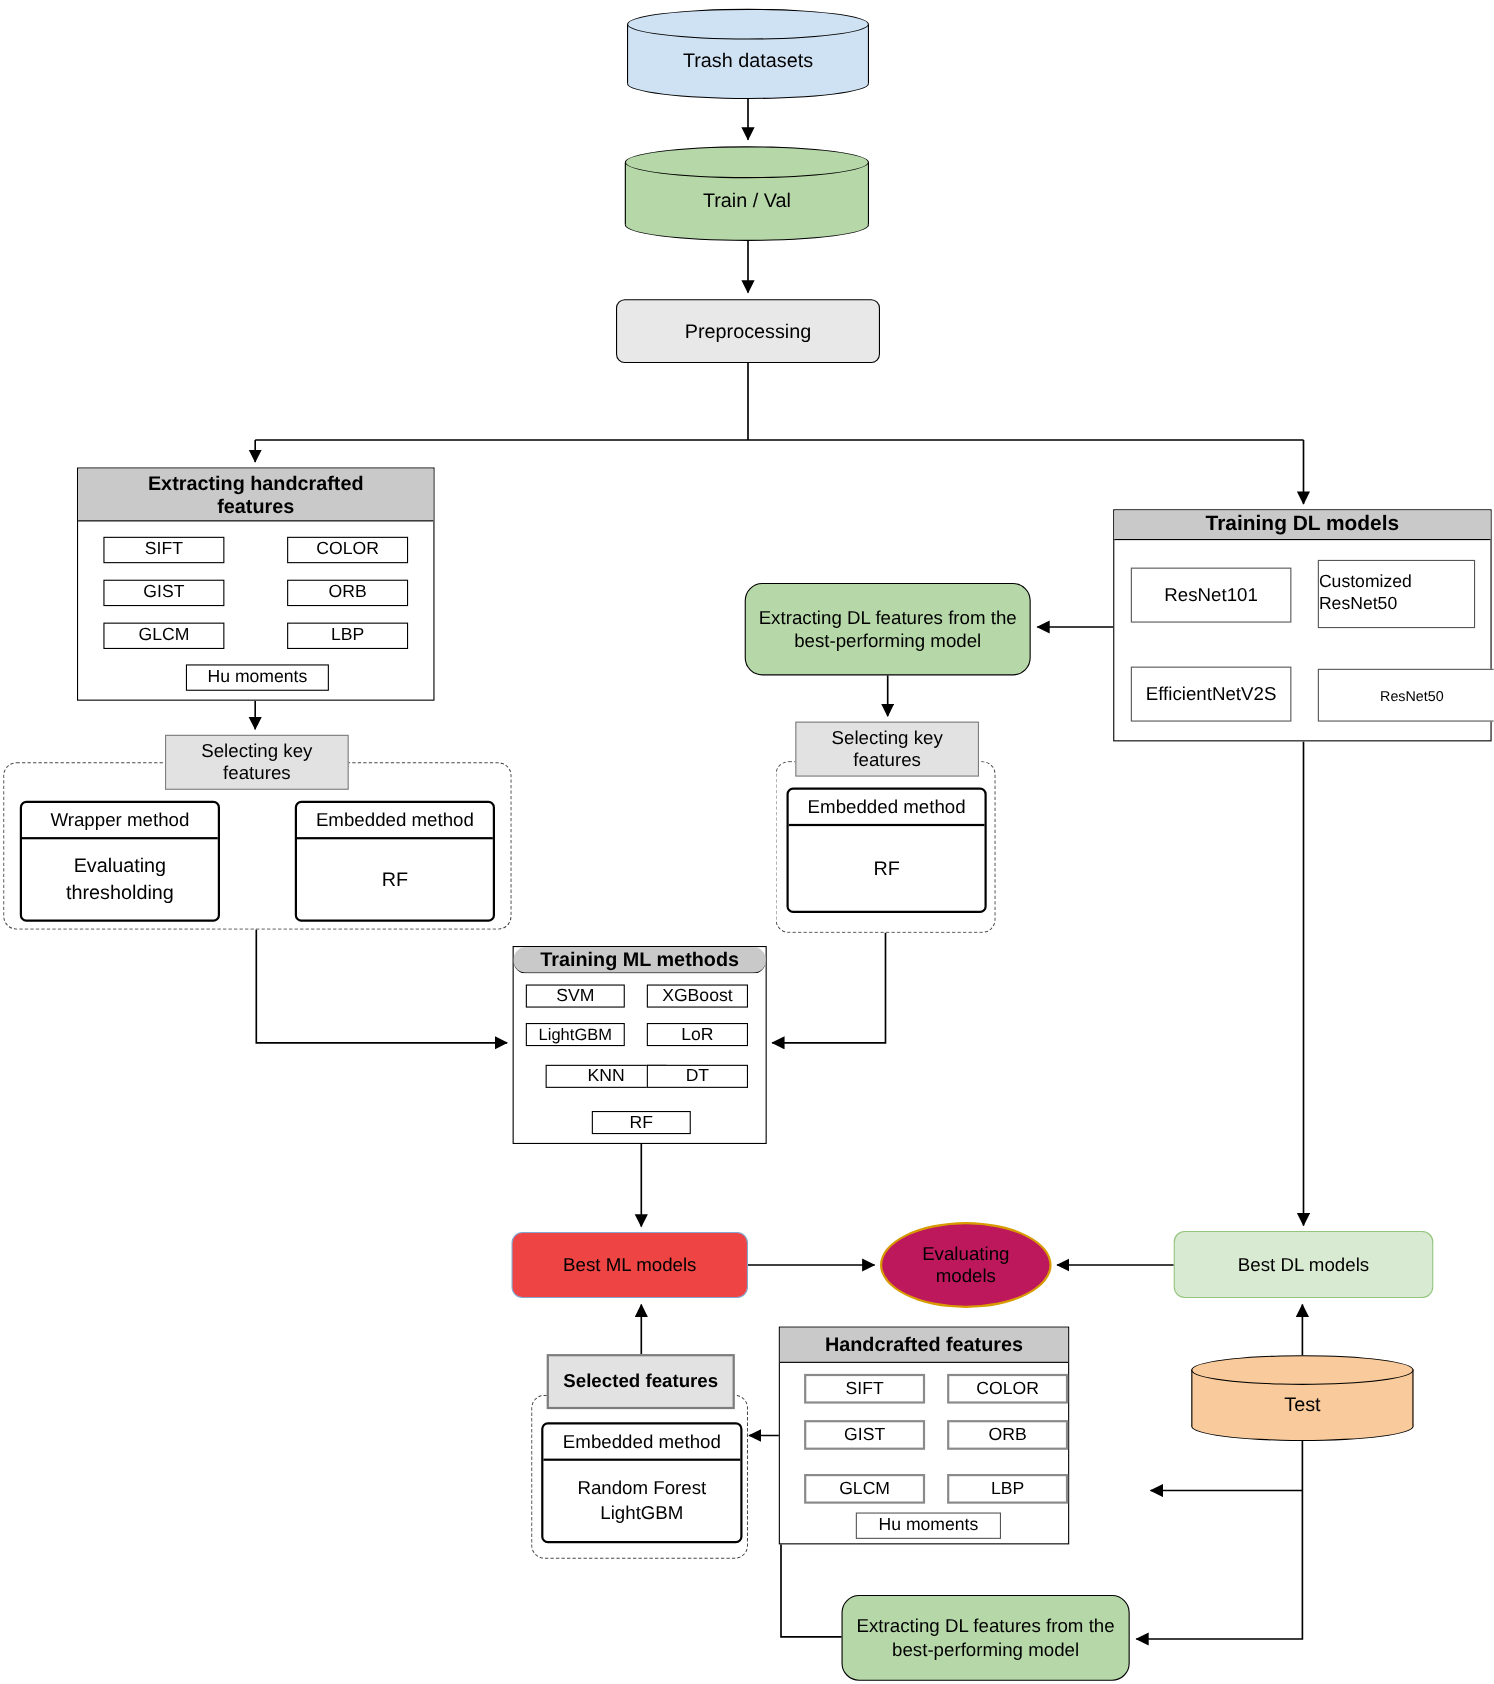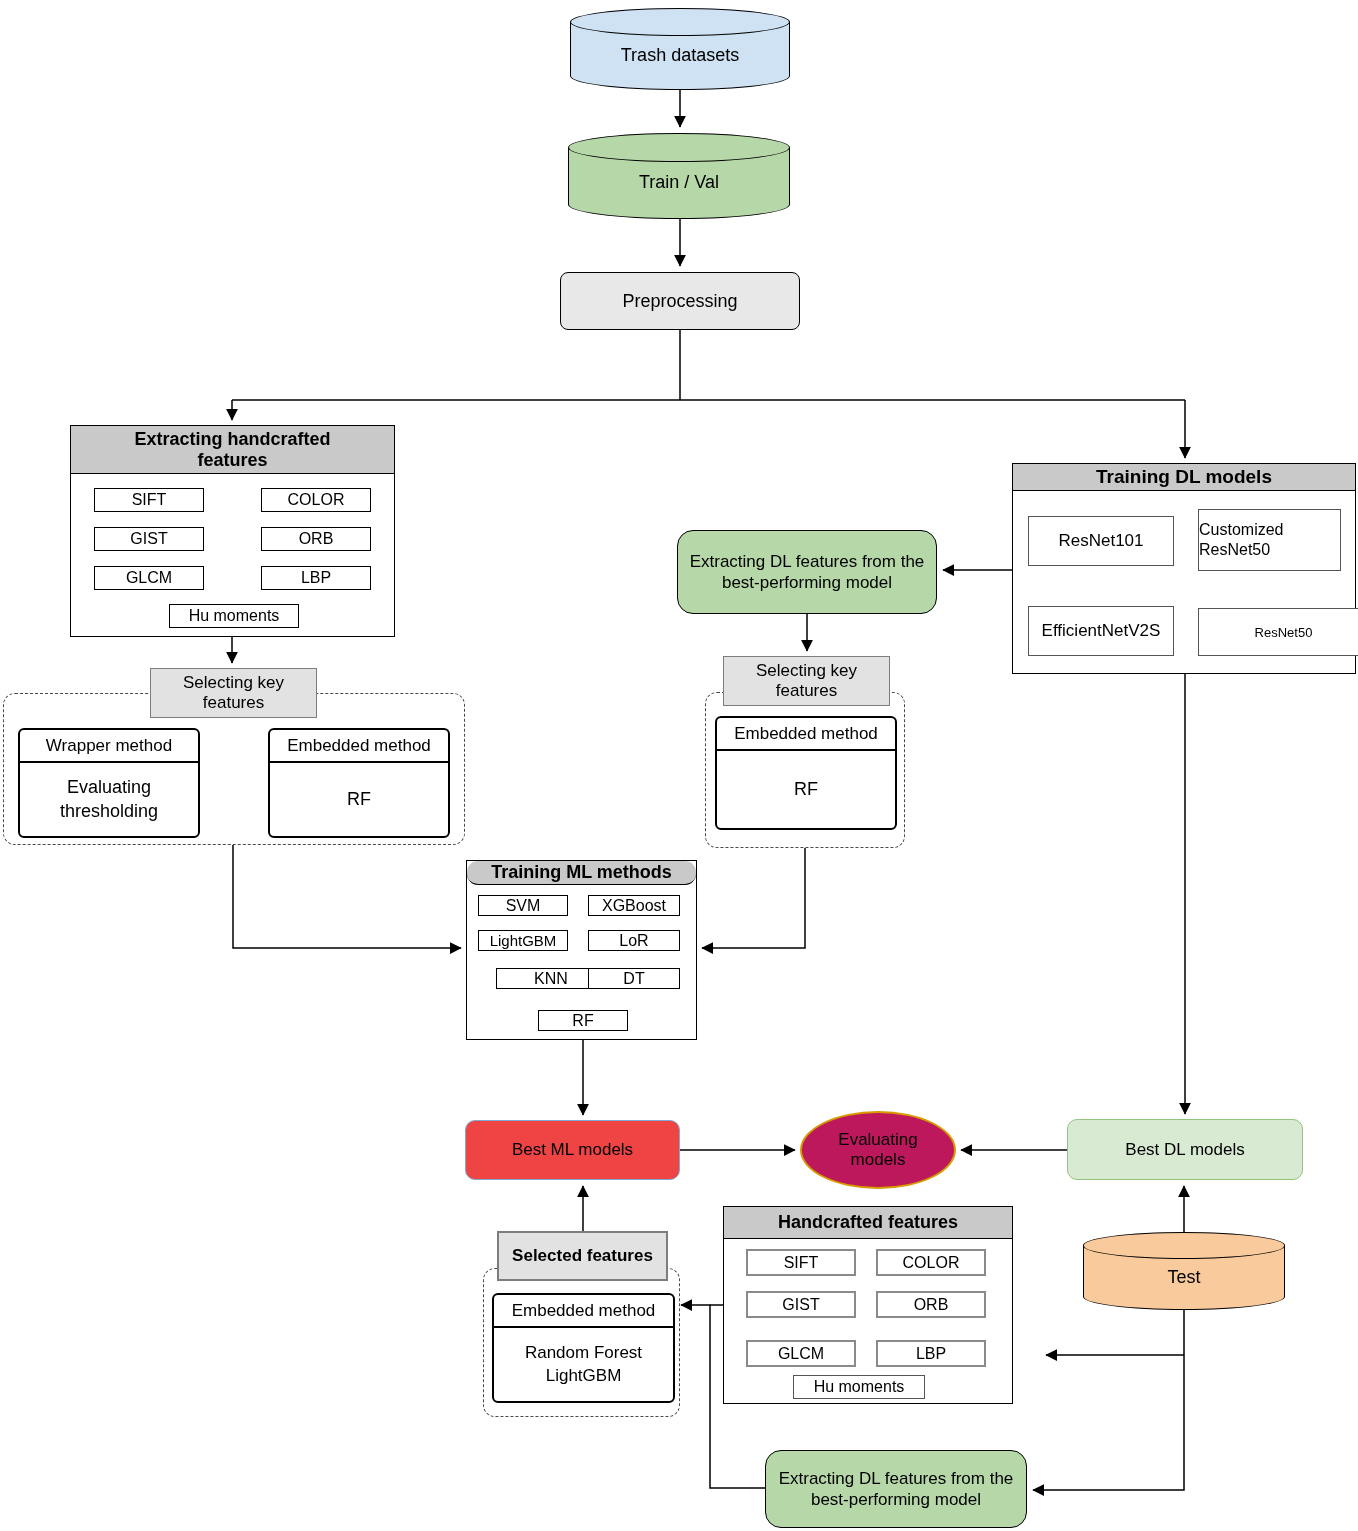--- a/index.html
+++ b/index.html
@@ -175,21 +175,21 @@
 
   <div class="abs greenlight-round flexc" style="left:1067px; top:1119px; width:236px; height:61px;">Best DL models</div>
 
   <div class="abs cyl c-orange" style="left:1083px; top:1232px; width:202px; height:78px;">
     <div class="cyl-bottom"></div>
     <div class="cyl-mid"></div>
     <div class="cyl-top"></div>
     <div class="cyl-label flexc">Test</div>
   </div>
 
-  <div class="abs group" style="left:723px; top:1206px; width:290px; height:198px;text-decoration:underline;">
+  <div class="abs group" style="left:708px; top:1206px; width:264px; height:198px;text-decoration:underline;">
     <div class="group-header" style="height:32px; font-size:18px;">
       <span>Handcrafted features</span>
     </div>
     <div class="item item-gray" style="left:22px; top:42px; width:110px; height:27px;">SIFT</div>
     <div class="item item-gray" style="left:152px; top:42px; width:110px; height:27px;">COLOR</div>
     <div class="item item-gray" style="left:22px; top:84px; width:110px; height:27px;">GIST</div>
     <div class="item item-gray" style="left:152px; top:84px; width:110px; height:27px;">ORB</div>
     <div class="item item-gray" style="left:22px; top:133px; width:110px; height:27px;">GLCM</div>
     <div class="item item-gray" style="left:152px; top:133px; width:110px; height:27px;">LBP</div>
     <div class="item" style="left:69px; top:168px; width:132px; height:24px; border-color:#555;">Hu moments</div>

